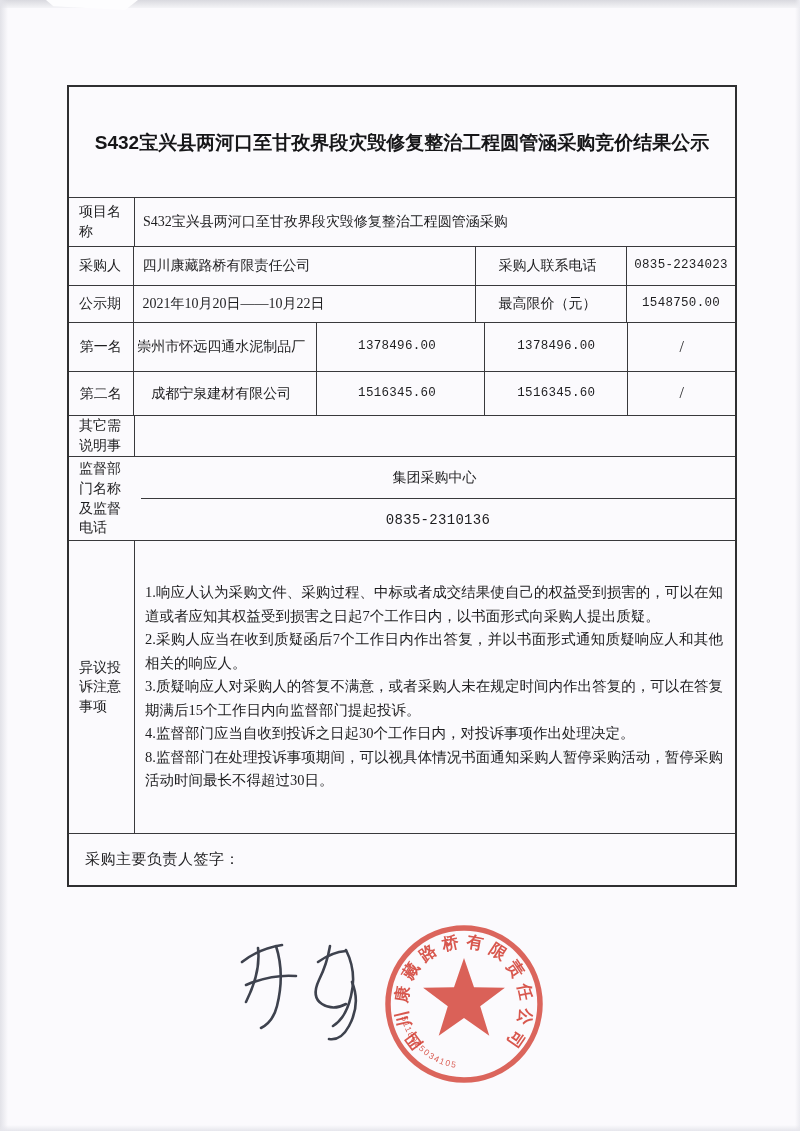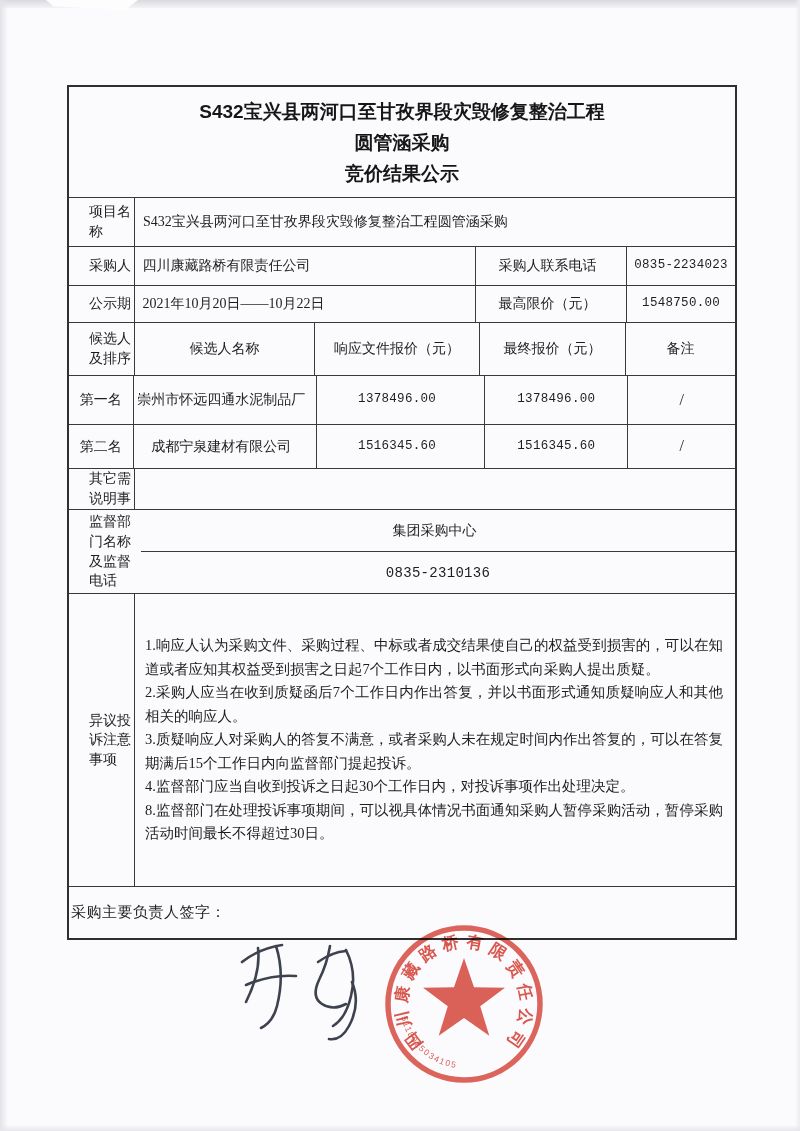--- a/index.html
+++ b/index.html
@@ -21,49 +21,49 @@
 
   
   .doc-table { position:absolute; left:67px; top:85px; width:670px;
                border:2px solid #2f2f31; box-sizing:border-box; }
   .row { display:flex; border-top:1.5px solid #39393c; box-sizing:border-box; }
   .row.first { border-top:none; }
   .cell { box-sizing:border-box; border-left:1.5px solid #39393c;
           display:flex; align-items:center; font-size:14px; line-height:1.4;
           word-break:break-all; }
   .cell:first-child { border-left:none; }
-  .label  { padding:2px 2px 2px 20px; }
+  .label  { padding:2px 2px 2px 10px; }
   .center { justify-content:center; padding:2px 3px; }
   .left   { justify-content:flex-start; padding:2px 4px 2px 8px; }
   .w1 { width:65px; }  .w2 { width:180px; } .w3 { width:165px; }
   .w4 { width:146px; } .w5 { width:110px; } .wv { width:345px; }
   .wrest { width:601px; }
 
-  .title-row { height:110px; flex-direction:column; justify-content:center;
+  .title-row { height:110px; flex-direction:row; justify-content:center;
                align-items:center; border-top:none; }
   .title-line { font-family:"Liberation Sans", sans-serif; font-weight:700;
                 font-size:19px; line-height:31px; color:#161618; text-align:center; }
 
   .num  { font-family:Liberation Mono, monospace; font-size:12.5px; letter-spacing:.3px;margin-left:7px; }
   .date-sm { font-size:13.5px; padding:2px 1px; }
   .slash { font-size:16px; }
 
   .sub-stack { width:601px; display:flex; flex-direction:column; }
   .sub-row { flex:1; display:flex; align-items:center; justify-content:center;
              box-sizing:border-box; font-size:14px; }
   .sub-row + .sub-row { border-top:1.5px solid #39393c; }
   .sub-a { height:39px; } .sub-b { height:45px; }
 
   .objection-body { width:601px; display:flex; flex-direction:column;
                     justify-content:center; padding:10px 12px 10px 10px;
                     box-sizing:border-box; }
   .objection-body p { margin:0; font-size:14.5px; line-height:1.62; text-align:justify; }
 
   .sig-row { height:52px; }
-  .sig-cell { width:666px; border-left:none; padding-left:2px; font-size:15px;
+  .sig-cell { width:666px; border-left:none; padding-left:16px; font-size:15px;
               letter-spacing:.5px; }
 
   .overlay { position:absolute; left:0; top:0; width:800px; height:1131px;
              pointer-events:none; }
   .seal-g { mix-blend-mode:multiply; }
 </style>
 </head>
 <body>
 
 <div class="page">
@@ -95,27 +95,20 @@
     </div>
 
 
     <div class="row" style="height:37px">
       <div class="cell label w1">公示期</div>
       <div class="cell left wv">2021年10月20日——10月22日</div>
       <div class="cell center w4">最高限价（元）</div>
       <div class="cell center w5 num">1548750.00</div>
     </div>
 
-    <div class="row" style="height:53px">
-      <div class="cell label w1">候选人及排序</div>
-      <div class="cell center w2">候选人名称</div>
-      <div class="cell center w3">响应文件报价（元）</div>
-      <div class="cell center w4">最终报价（元）</div>
-      <div class="cell center w5">备注</div>
-    </div>
 
     <div class="row" style="height:49px">
       <div class="cell center w1">第一名</div>
       <div class="cell center w2">崇州市怀远四通水泥制品厂</div>
       <div class="cell center w3 num">1378496.00</div>
       <div class="cell center w4 num">1378496.00</div>
       <div class="cell center w5 slash">/</div>
     </div>
 
     <div class="row" style="height:44px">

